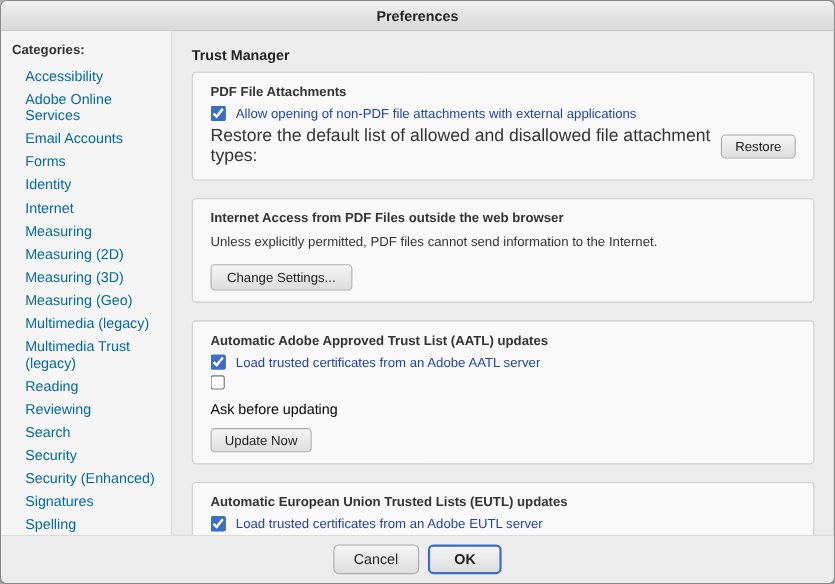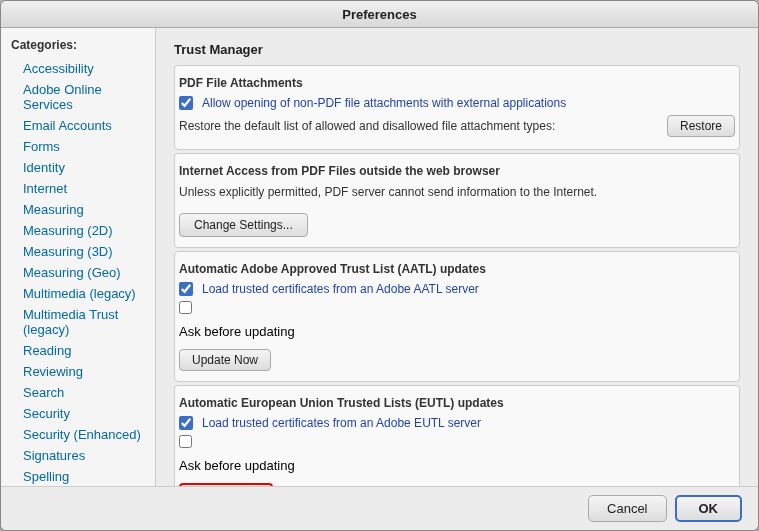--- a/index.html
+++ b/index.html
@@ -66,22 +66,22 @@
     .section-title {
       font-size: 13px;
       font-weight: 700;
       color: #222;
       margin-bottom: 8px;
     }
     .box {
       background: #f9f9f9;
       border: 1px solid #ccc;
       border-radius: 4px;
-      padding: 10px 4px;
-      margin-bottom: 3px;
+      padding: 10px 16px;
+      margin-bottom: 16px;
     }
     .box-title {
       font-size: 12px;
       font-weight: 700;
       color: #333;
       margin-bottom: 6px;
     }
     .checkbox-row {
       display: flex;
       align-items: center;
@@ -97,21 +97,21 @@
       font-size: 12px;
       color: #2244aa;
     }
     .restore-row {
       display: flex;
       align-items: center;
       margin-bottom: 2px;
       gap: 8px;
     }
     .restore-label {
-      font-size: 12px;
+      font-size: 16px;
       color: #333;
       flex: 1;
     }
     .btn {
       background: linear-gradient(to bottom, #f5f5f5, #ddd);
       border: 1px solid #aaa;
       border-radius: 4px;
       padding: 3px 12px;
       font-size: 12px;
       color: #222;
@@ -149,21 +149,21 @@
       color: #222;
       cursor: pointer;
     }
     .update-now-btn.highlighted {
       border: 2px solid #e00;
     }
     .dialog-footer {
       border-top: 1px solid #ccc;
       padding: 8px 16px;
       display: flex;
-      justify-content: flex-end;
+      justify-content: center;
       align-items: center;
       background: #ececec;
       border-radius: 0 0 6px 6px;
     }
     .footer-left { display: flex; gap: 8px; }
     .footer-right { display: flex; gap: 8px; }
     .btn-cancel {
       background: linear-gradient(to bottom, #f5f5f5, #ddd);
       border: 1px solid #aaa;
       border-radius: 5px;
@@ -229,21 +229,21 @@
         </div>
         <div class="restore-row">
           <span class="restore-label">Restore the default list of allowed and disallowed file attachment types:</span>
           <button class="btn">Restore</button>
         </div>
       </div>
 
       
       <div class="box">
         <div class="box-title">Internet Access from PDF Files outside the web browser</div>
-        <div class="internet-note">Unless explicitly permitted, PDF server cannot send information to the Internet.</div>
+        <div class="internet-note">Unless explicitly permitted, PDF files cannot send information to the Internet.</div>
         <button class="change-settings-btn">Change Settings...</button>
       </div>
 
       
       <div class="box">
         <div class="box-title">Automatic Adobe Approved Trust List (AATL) updates</div>
         <div class="checkbox-row">
           <input type="checkbox" checked="" style="">
           <span class="checkbox-label">Load trusted certificates from an Adobe AATL server</span>
         </div>

